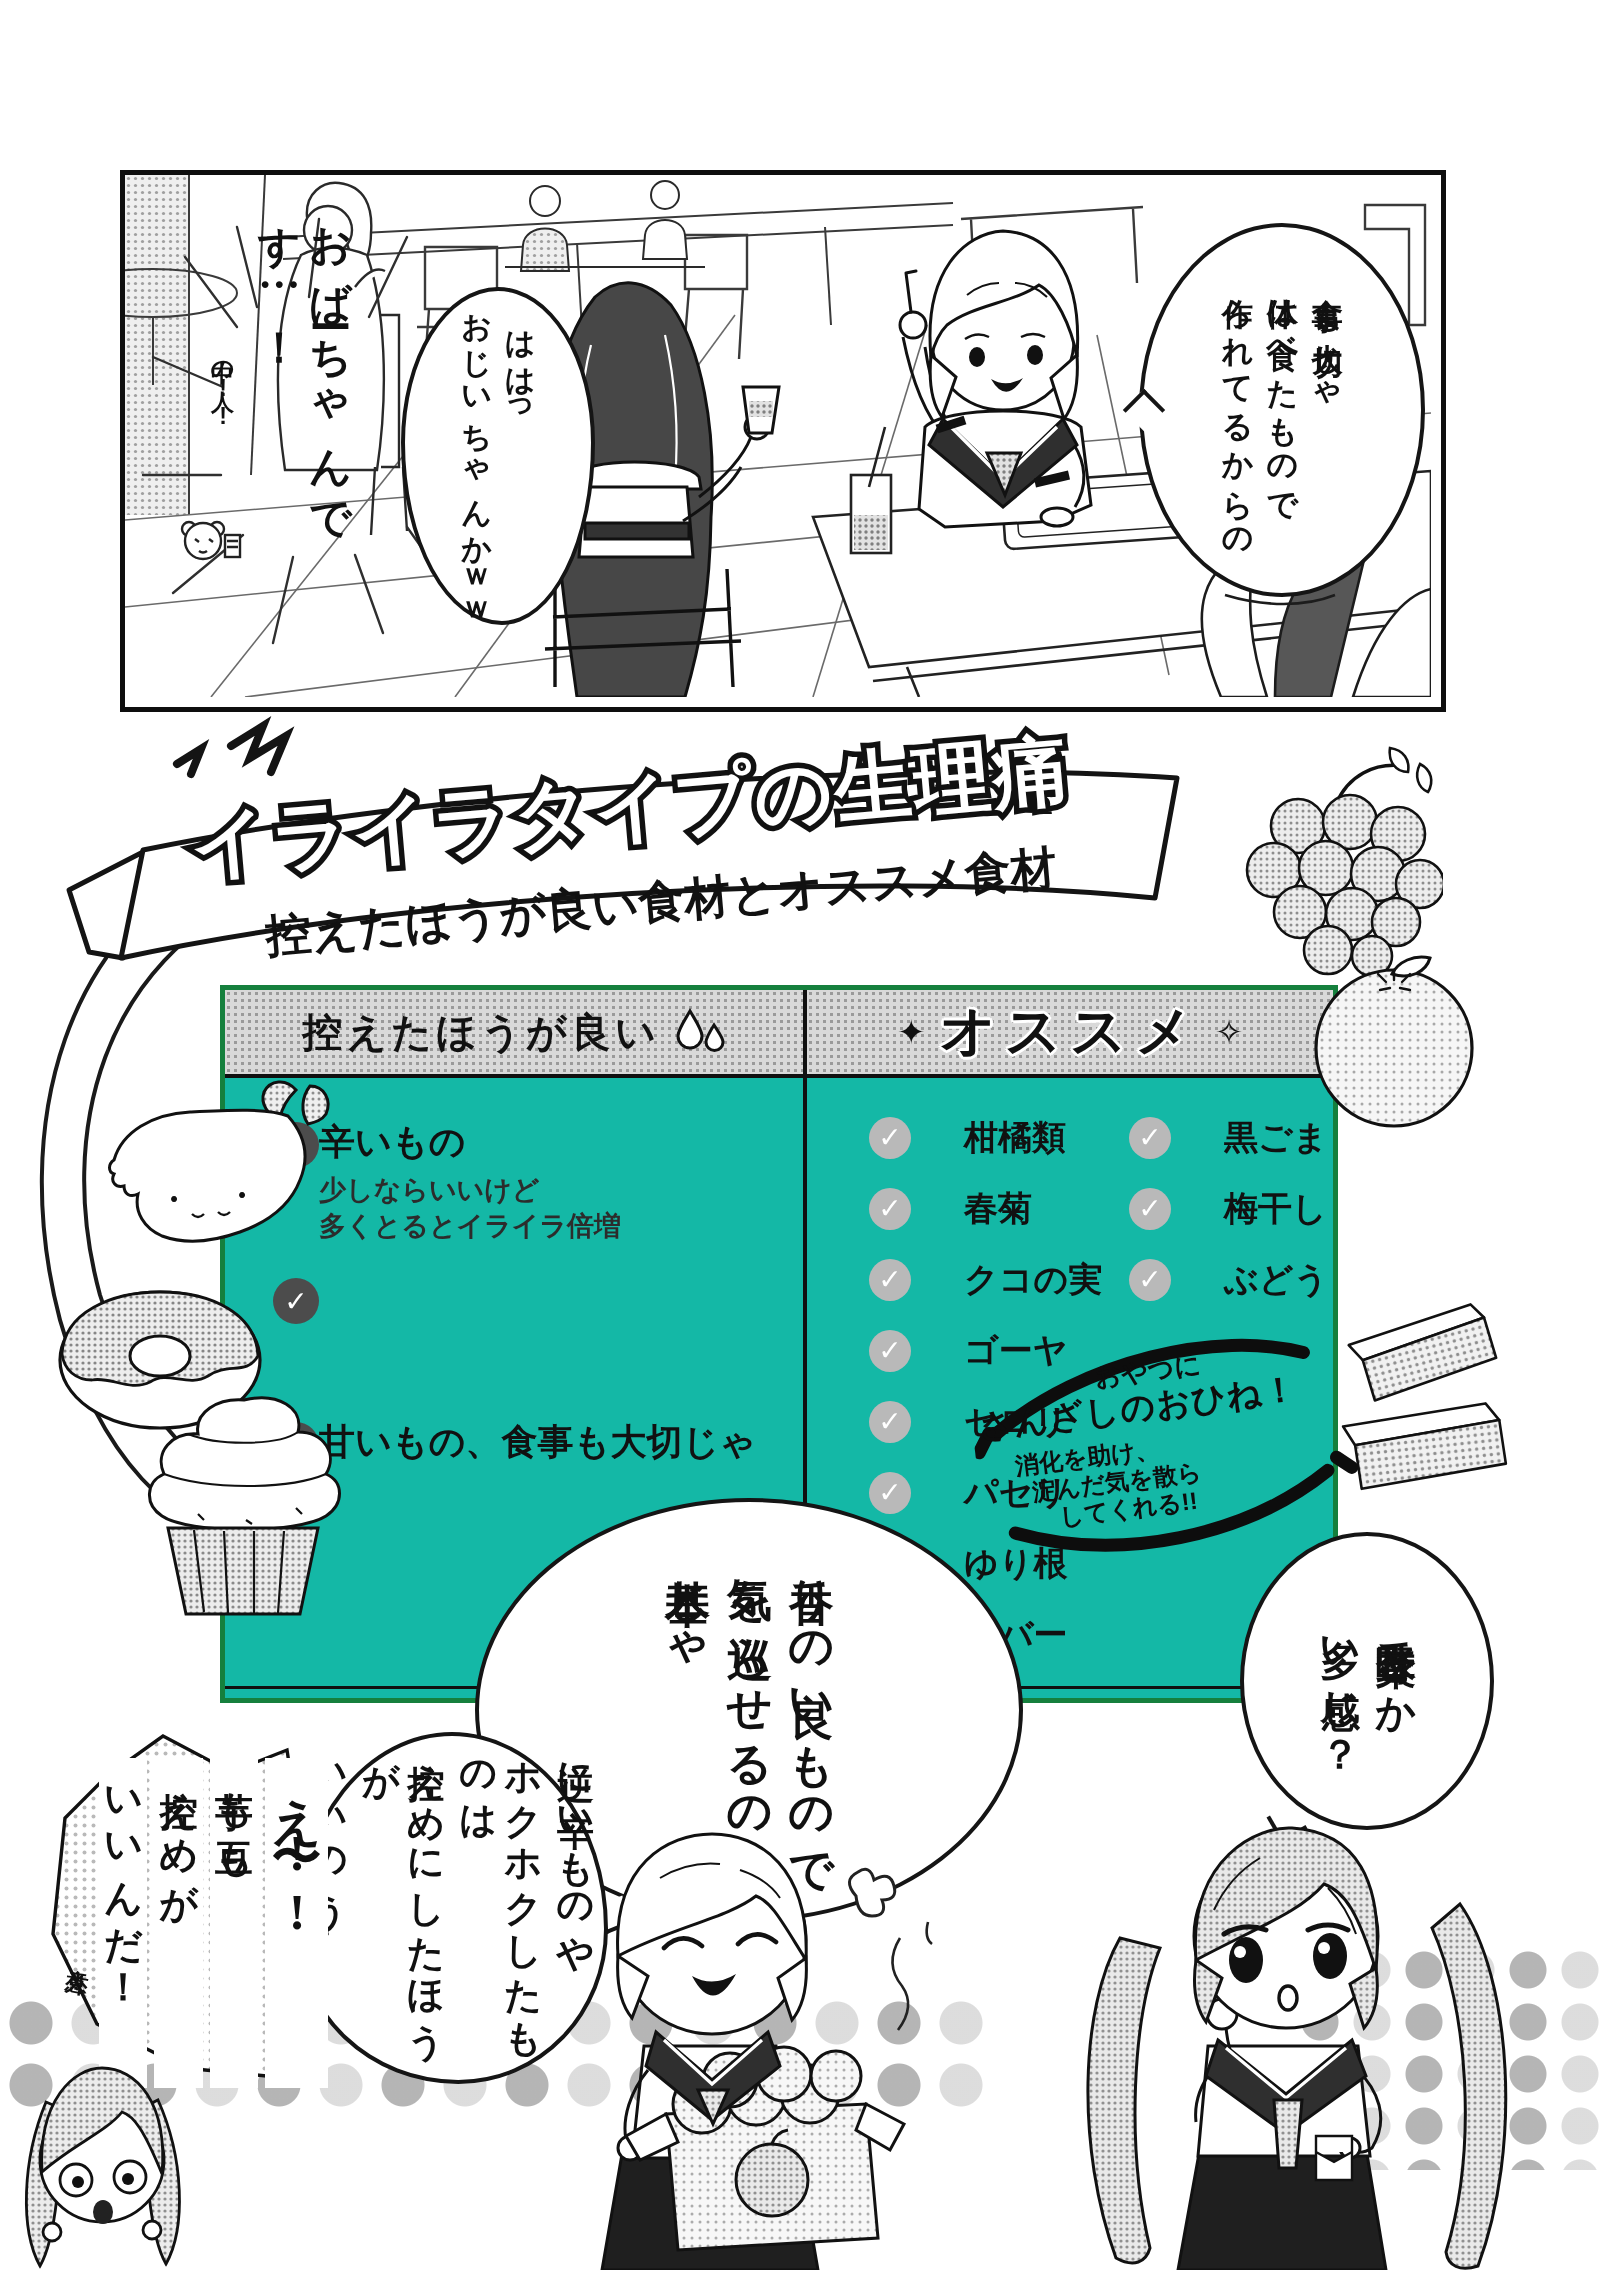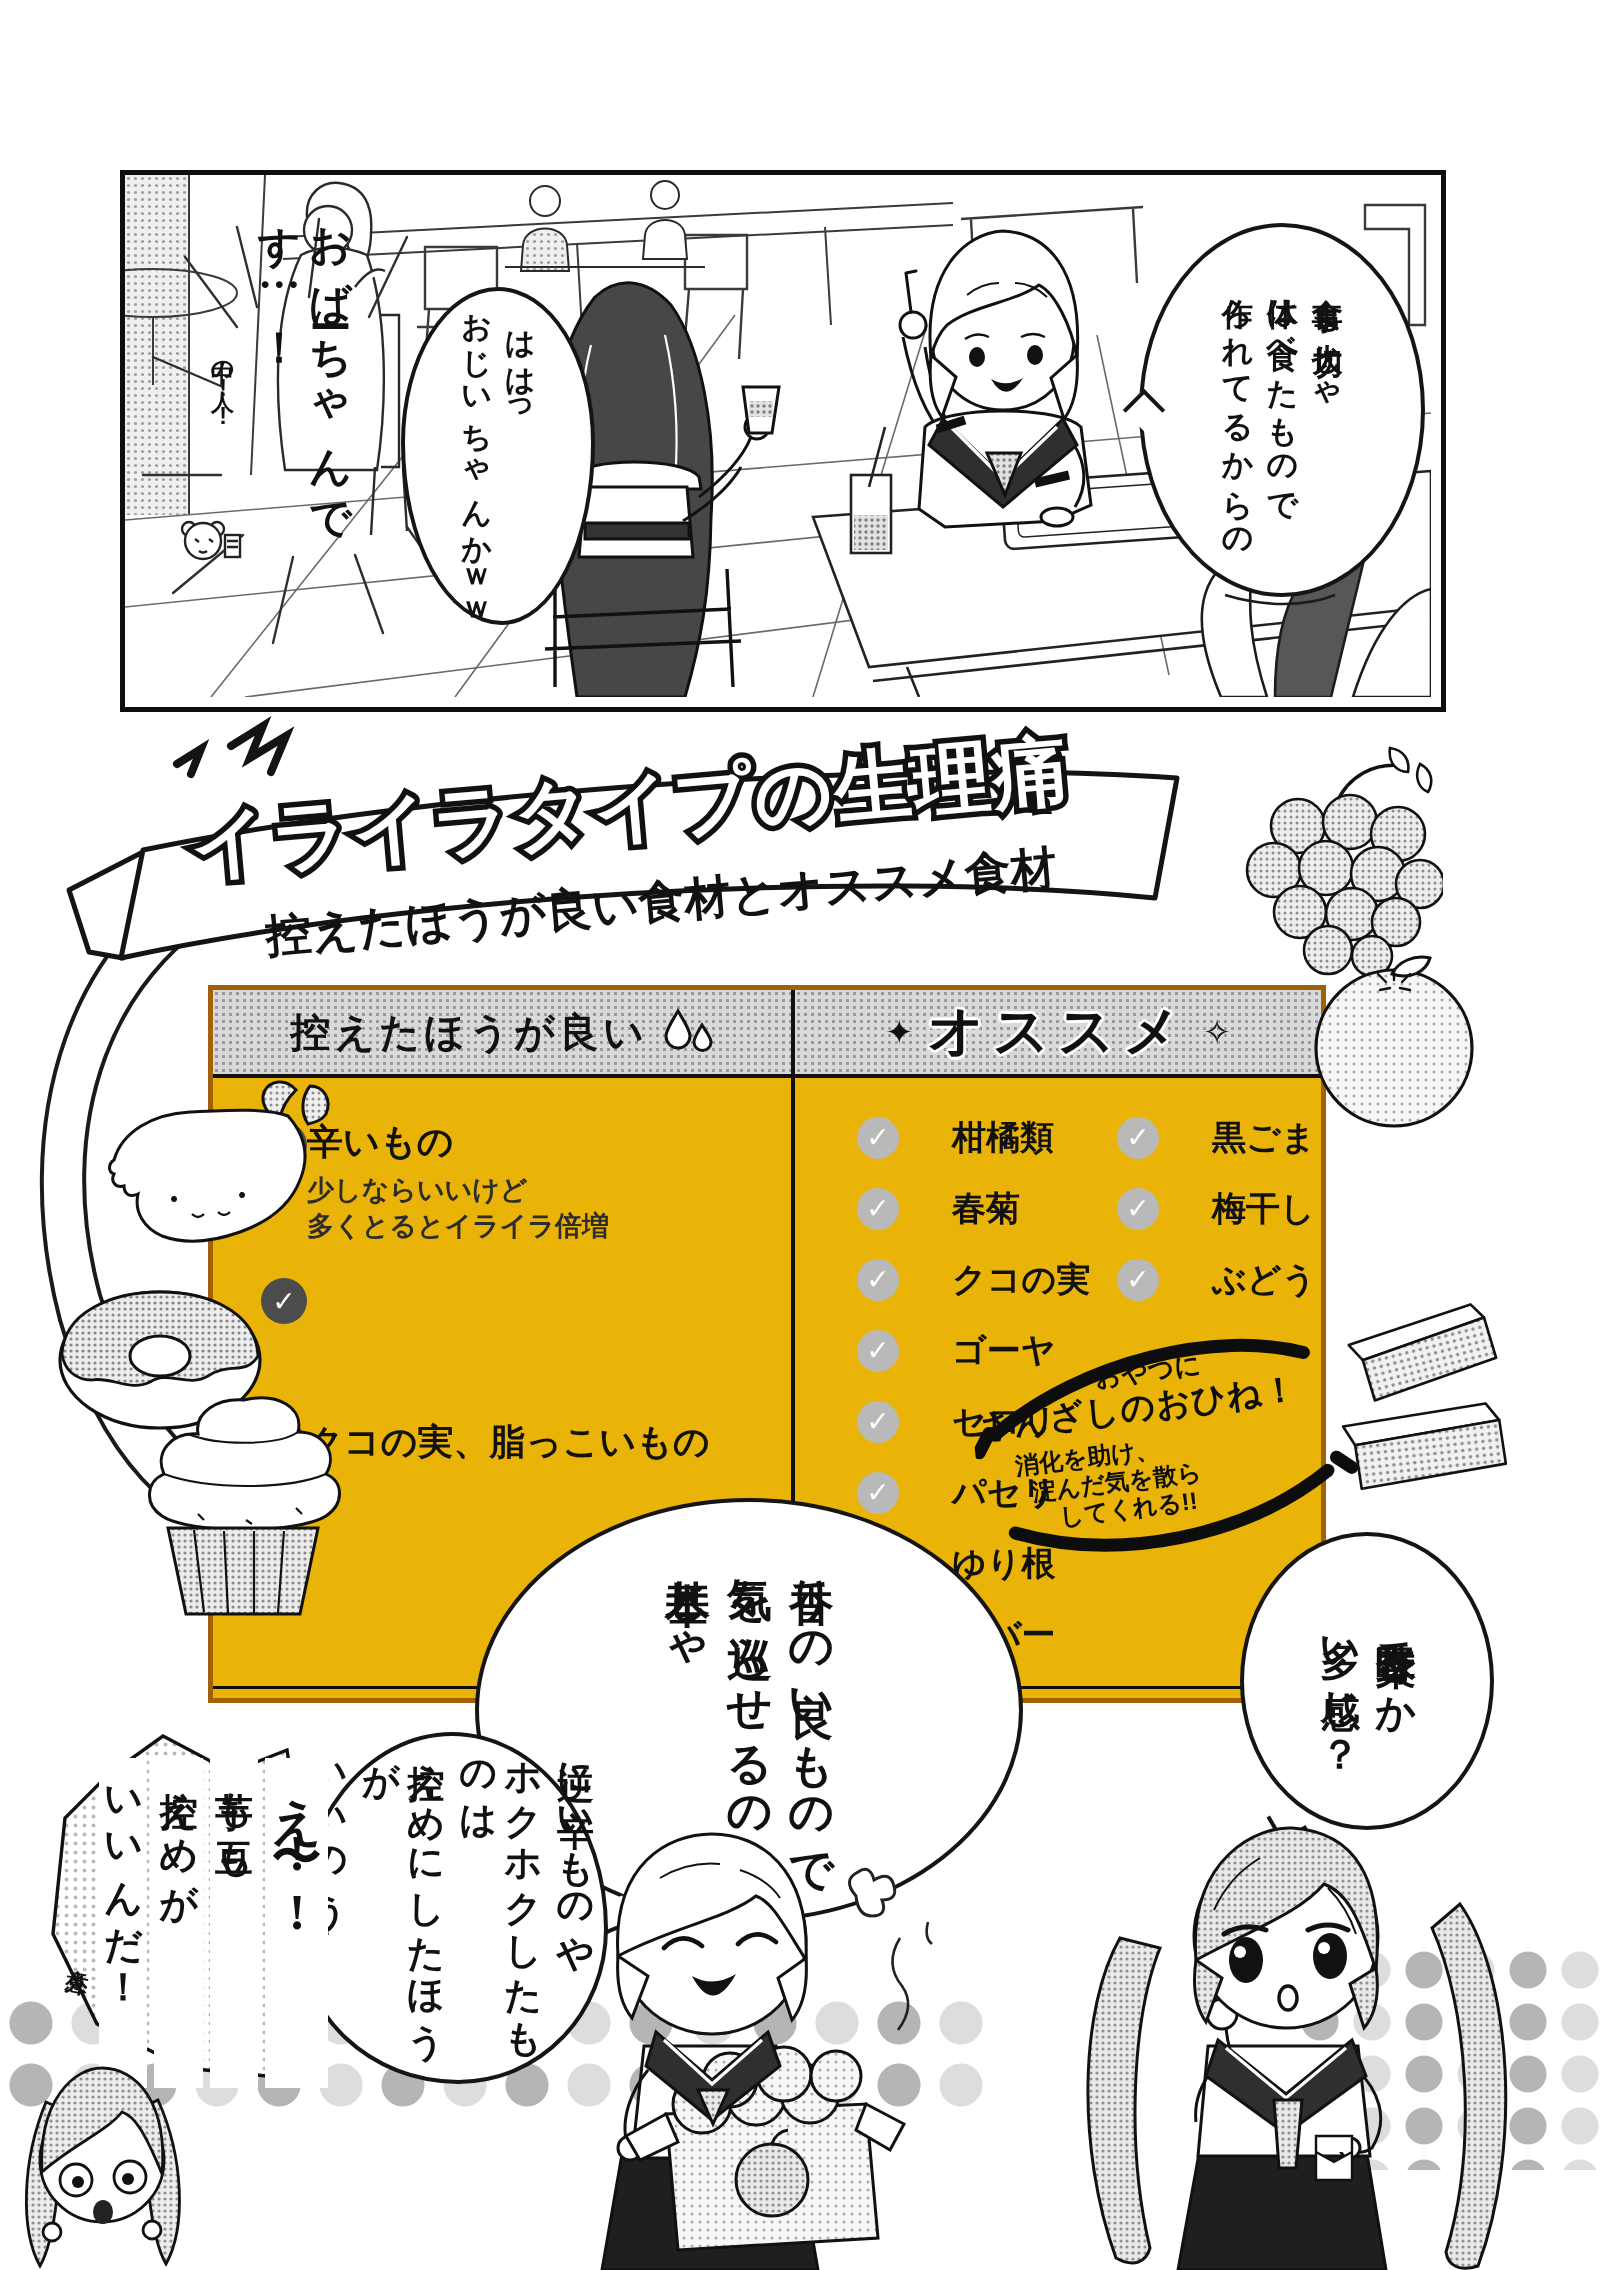--- a/index.html
+++ b/index.html
@@ -16,22 +16,22 @@
   .tail{position:absolute;width:26px;height:26px;background:#fff;
         border-left:4px solid #151515;border-bottom:4px solid #151515;}
   
   .panel{left:120px;top:170px;width:1316px;height:532px;border:5px solid #0e0e0e;
          background:#fff;overflow:hidden;z-index:2;}
   .shout{font-size:42px;letter-spacing:6px;}
   .shout-sub{font-size:23px;letter-spacing:2px;font-family:"Liberation Sans",sans-serif;}
   
   .banner{left:25px;top:700px;width:1230px;height:320px;z-index:5;pointer-events:none;}
   
-  .ftable{left:208px;top:985px;width:1108px;height:708px;border:5px solid #a16207;
-          background:#eab308;z-index:2;display:flex;}
+  .ftable{left:220px;top:985px;width:1108px;height:708px;border:5px solid #15803d;
+          background:#14b8a6;z-index:2;display:flex;}
   .fcol-l{width:578px;border-right:4px solid #101010;position:relative;}
   .fcol-r{flex:1;position:relative;}
   .fhead{height:84px;display:flex;align-items:center;justify-content:center;gap:14px;
          background-color:#d9d9d9;
          background-image:radial-gradient(circle,#9a9a9a 1.8px,transparent 2px);
          background-size:7px 7px;border-bottom:4px solid #101010;}
   .fhead-l-txt{font-size:40px;font-weight:bold;letter-spacing:4px;}
   .fhead-r-txt{font-size:56px;font-weight:900;letter-spacing:8px;
       text-shadow:3px 0 #fff,-3px 0 #fff,0 3px #fff,0 -3px #fff,2px 2px #fff,-2px -2px #fff,2px -2px #fff,-2px 2px #fff;}
   .sparkle{font-size:34px;font-weight:bold;}
@@ -268,21 +268,21 @@
             <span>多くとるとイライラ倍増</span>
           </div>
         </div>
       </div>
       <div class="avoid-item" style="top:288px;">
         <span class="check">✓</span>
       </div>
       <div class="avoid-item" style="top:432px;">
         <span class="check">✓</span>
         <div>
-          <div class="avoid-title">クコの実、脂っこいもの</div>
+          <div class="avoid-title">甘いもの、食事も大切じゃ</div>
         </div>
       </div>
     </div>
     <div class="fcol-r">
       <div class="fhead">
         <span class="sparkle">✦</span>
         <span class="fhead-r-txt">オススメ</span>
         <span class="sparkle">✧</span>
       </div>
       <ul class="rlist" style="left:62px;top:112px;">

